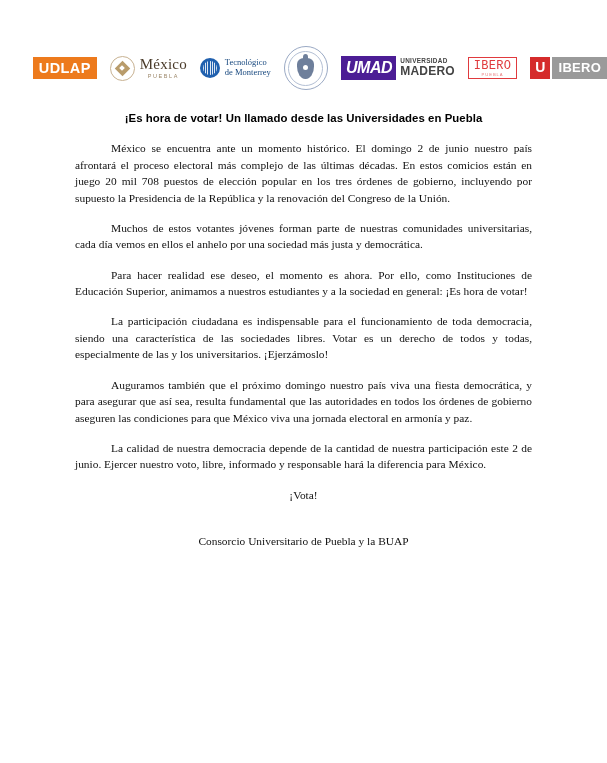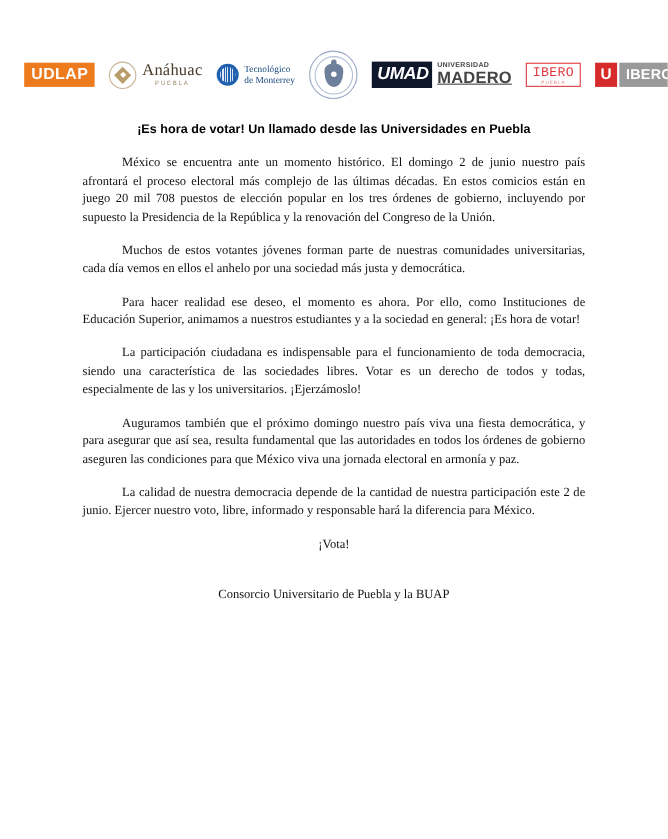--- a/index.html
+++ b/index.html
@@ -170,21 +170,21 @@
     left: 50%; top: 7px;
     width: 5px; height: 5px;
     margin-left: -2.5px;
     background: #ffffff;
     border-radius: 50%;
   }
 
   
   .umad { align-items: stretch; }
   .umad-word {
-    background: #0f172a;
+    background: #4c1d95;
     color: #ffffff;
     font-weight: bold;
     font-style: italic;
     font-size: 16px;
     letter-spacing: -0.4px;
     padding: 2px 4px 2px 5px;
     line-height: 1.25;
     display: flex;
     align-items: center;
   }
@@ -193,21 +193,21 @@
     font-weight: bold;
     font-size: 6.4px;
     line-height: 1.05;
     padding-left: 3px;
     border-left: 1.6px solid #ffffff;
     display: flex;
     flex-direction: column;
     justify-content: center;
     letter-spacing: 0.3px;
   }
-  .umad-right .m2 { font-size: 15px; letter-spacing: 0.2px; text-decoration: underline; }
+  .umad-right .m2 { font-size: 12px; letter-spacing: 0.2px; }
 
   
   .ibero {
     border: 1.4px solid #E03A3E;
     padding: 2px 5px 1px 5px;
     line-height: 1;
     text-align: center;
     flex-direction: column;
     display: flex;
   }
@@ -292,21 +292,21 @@
 
   <div class="logo-bar">
 
     <div class="logo">
       <span class="udlap">UDLAP</span>
     </div>
 
     <div class="logo anahuac">
       <span class="anahuac-mark"></span>
       <span class="anahuac-text">
-        <span class="anahuac-name">Anáhuac</span>
+        <span class="anahuac-name">México</span>
         <span class="anahuac-sub" style="display:block">PUEBLA</span>
       </span>
     </div>
 
     <div class="logo tec">
       <span class="tec-mark"></span>
       <span class="tec-text">
         <span style="display:block">Tecnológico</span>
         <span style="display:block">de Monterrey</span>
       </span>

